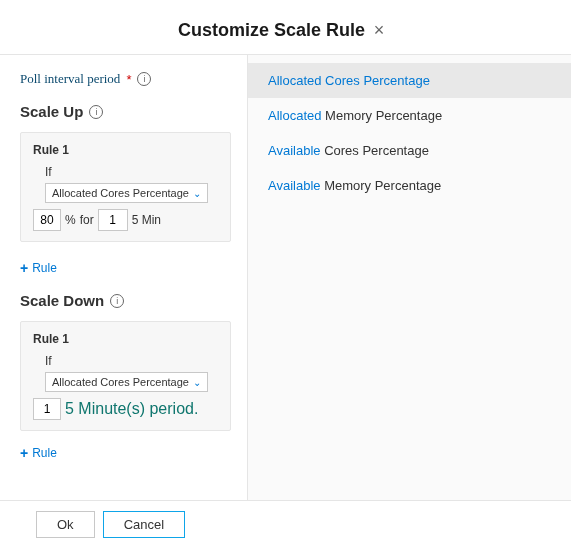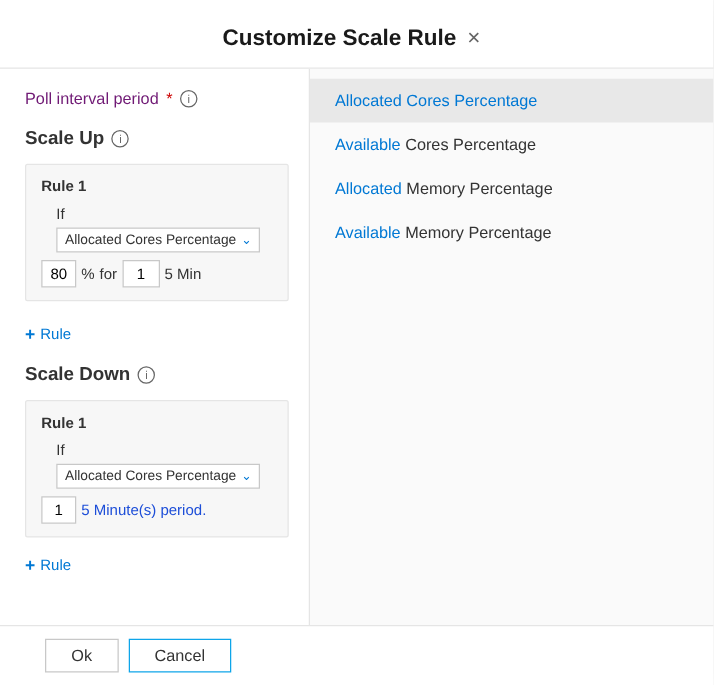--- a/index.html
+++ b/index.html
@@ -68,21 +68,22 @@
     .poll-interval {
       display: flex;
       align-items: center;
       gap: 6px;
       margin-bottom: 16px;
       font-size: 13px;
       color: #333;
     }
     .poll-label {
       font-size: 13px;
-      color: #701a75;
+      color: #0c4a6e;
+      font-family: Liberation Serif, serif;
     }
     .required-star {
       color: #c00;
     }
     .info-icon {
       width: 14px;
       height: 14px;
       border: 1px solid #666;
       border-radius: 50%;
       display: inline-flex;
@@ -191,22 +192,22 @@
     }
     .plus-icon {
       font-size: 14px;
       font-weight: bold;
       color: #0078d4;
     }
     .scale-down-section {
       margin-top: 4px;
     }
     .period-text {
-      font-size: 12px;
-      color: #1d4ed8;
+      font-size: 16px;
+      color: #0f766e;
     }
     .modal-footer {
       display: flex;
       align-items: center;
       gap: 8px;
       padding: 10px 36px;
       border-top: 1px solid #e5e5e5;
       background: white;
     }
     .btn-ok {
@@ -319,24 +320,24 @@
           <span>Rule</span>
         </button>
       </div>
     </div>
 
     <div class="right-panel">
       <div class="dropdown-item selected">
         <span>Allocated Cores Percentage</span>
       </div>
       <div class="dropdown-item">
+        <span><span class="item-highlight">Allocated</span> Memory Percentage</span>
+      </div>
+      <div class="dropdown-item">
         <span><span class="item-highlight">Available</span> Cores Percentage</span>
-      </div>
-      <div class="dropdown-item">
-        <span><span class="item-highlight">Allocated</span> Memory Percentage</span>
       </div>
       <div class="dropdown-item">
         <span><span class="item-highlight">Available</span> Memory Percentage</span>
       </div>
     </div>
   </div>
 
   <div class="modal-footer">
     <button class="btn-ok">Ok</button>
     <button class="btn-cancel">Cancel</button>

